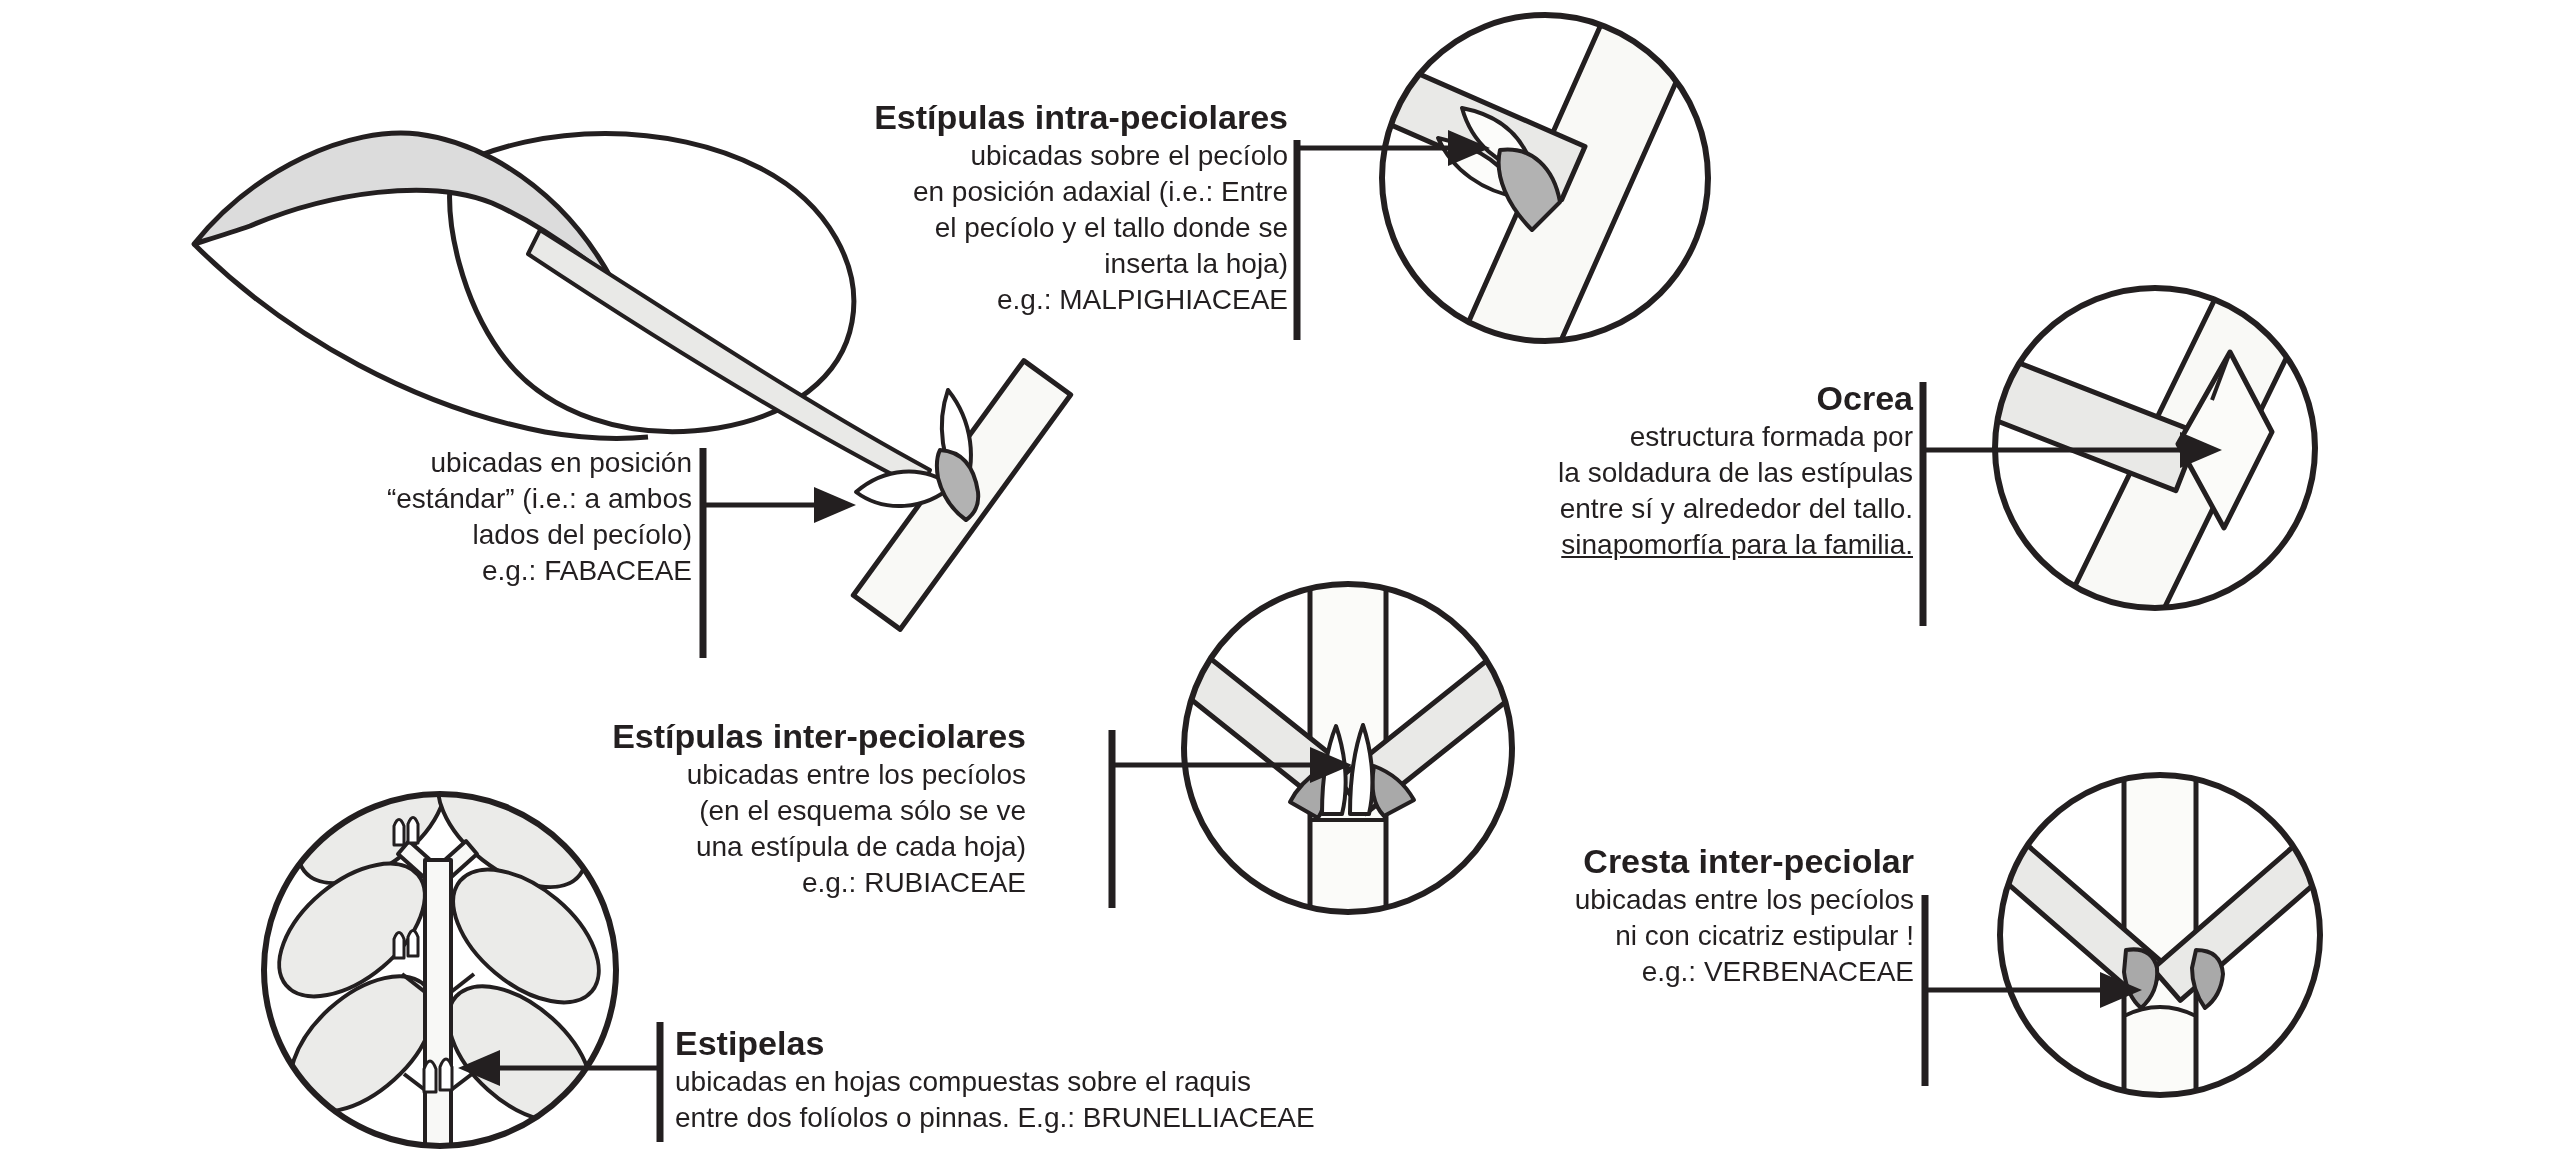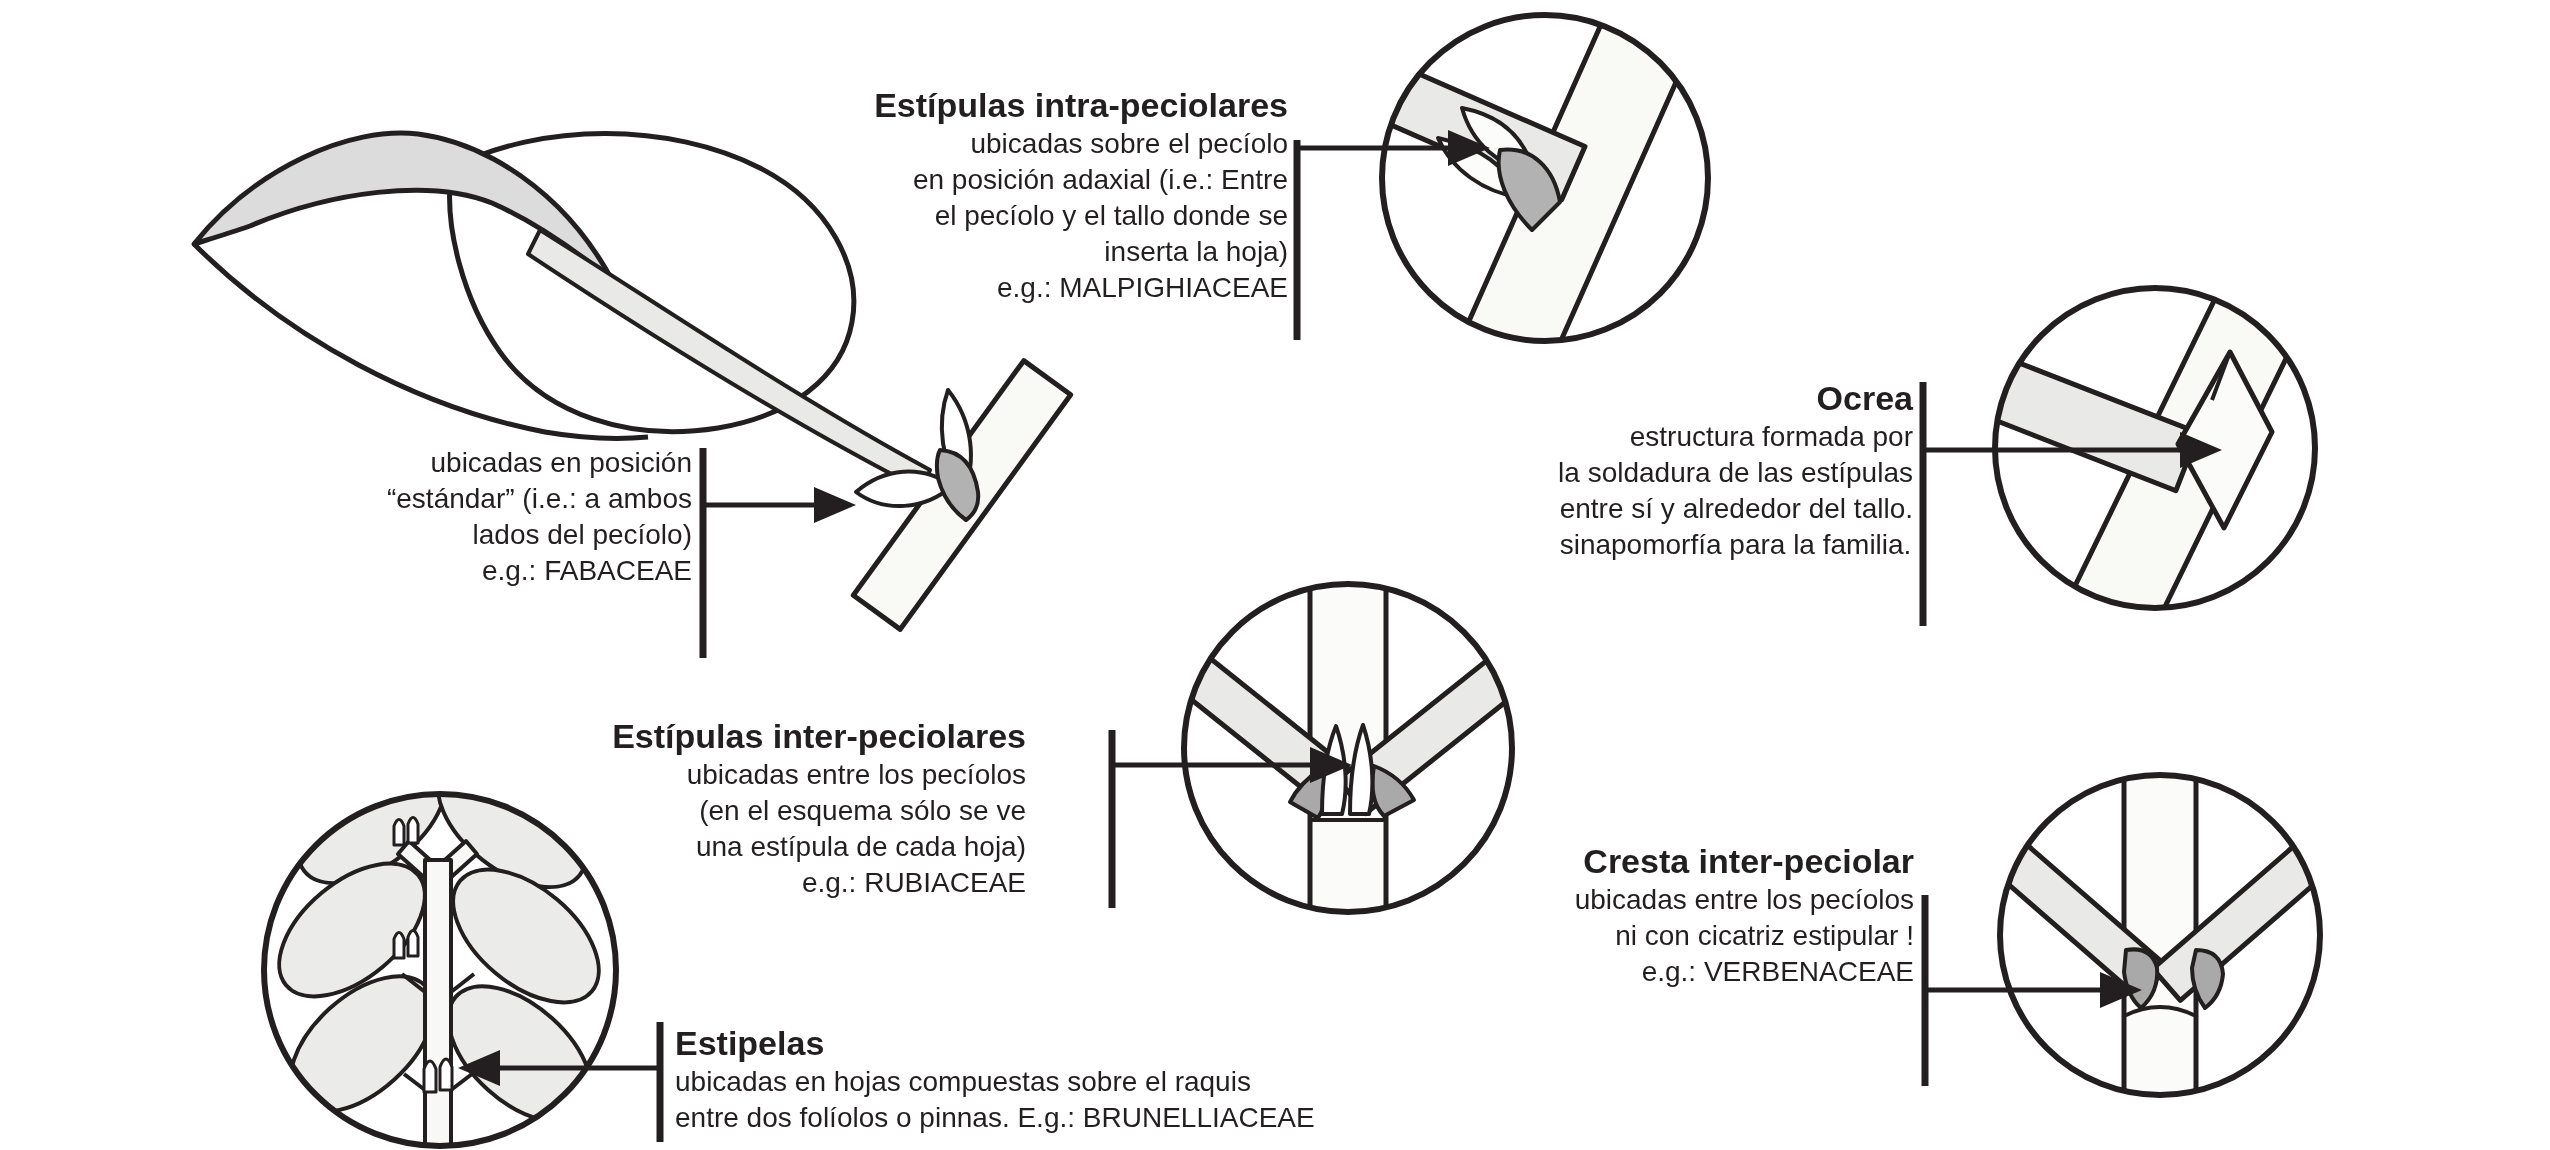--- a/index.html
+++ b/index.html
@@ -3,21 +3,21 @@
 <meta charset="utf-8">
 <style>
   html,body{margin:0;padding:0;background:#ffffff;}
   #page{position:relative;width:2550px;height:1150px;background:#fff;overflow:hidden;
         font-family:"Liberation Sans",sans-serif;color:#231f20;}
   #art{position:absolute;left:0;top:0;}
   .label{position:absolute;font-size:28px;line-height:36px;color:#231f20;white-space:nowrap;}
   .label.right{text-align:right;}
   .label.left{text-align:left;}
   .label-title{font-weight:bold;font-size:34px;line-height:42px;}
-  .u{text-align:center;}
+  .u{text-decoration:underline;}
 </style>
 </head>
 <body>
 
 <div id="page">
 
   <svg id="art" width="2550" height="1150" viewBox="0 0 2550 1150">
     <defs>
       <clipPath id="clipA">
           <circle cx="1545" cy="178" r="163"></circle>
@@ -177,21 +177,21 @@
         <path d="M 1925,990 H 2106"></path>
           <polygon points="2142,990 2100,972 2100,1008" stroke="none"></polygon>
       </g>
       <g>
         <path d="M 660,1068 H 496"></path>
           <polygon points="458,1068 500,1050 500,1086" stroke="none"></polygon>
       </g>
     </g>
   </svg>
 
-  <div class="label right" style="top:84px;  right:1262px;">
+  <div class="label right" style="top:96px;  right:1262px;">
     <div class="label-title">Estípulas intra-peciolares</div>
     <div class="label-line">ubicadas sobre el pecíolo</div>
     <div class="label-line">en posición adaxial (i.e.: Entre</div>
     <div class="label-line">el pecíolo y el tallo donde se</div>
     <div class="label-line">inserta la hoja)</div>
     <div class="label-line">e.g.: MALPIGHIACEAE</div>
   </div>
 
   <div class="label right" style="top:445px; right:1858px;">
     <div class="label-line">ubicadas en posición</div>

